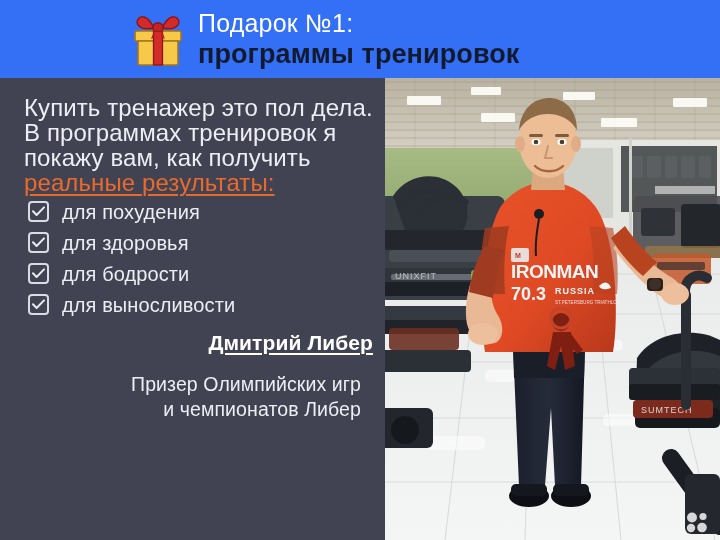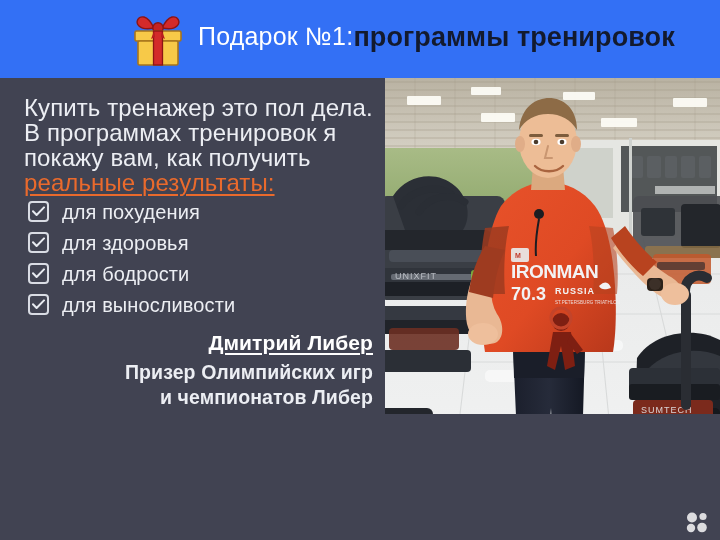--- a/index.html
+++ b/index.html
@@ -16,21 +16,21 @@
   .header{
     position:absolute;left:0;top:0;width:720px;height:78px;
     background:#3370f5;
     display:flex;align-items:center;
     box-sizing:border-box;padding-left:132px;
   }
   .gift-icon{
     width:52px;height:56px;position:relative;flex:none;margin-right:14px;margin-top:2px;
   }
   .gift-icon svg{display:block;width:52px;height:56px;}
-  .header-text{display:flex;flex-direction:row;justify-content:center;line-height:1;}
+  .header-text{display:flex;flex-direction:column;justify-content:center;line-height:1;}
   .h-line1{
     font-size:25px;color:#ffffff;font-weight:400;letter-spacing:.2px;
     margin-bottom:5px;white-space:nowrap;
   }
   .h-line2{
     font-size:27px;color:#131a2e;font-weight:700;letter-spacing:.1px;
     white-space:nowrap;
   }
 
   
@@ -61,27 +61,27 @@
     color:#eceef3;font-size:20px;font-weight:400;letter-spacing:.1px;line-height:1;
   }
 
   .author{margin-top:16px;text-align:right;}
   .author-name{
     color:#ffffff;font-size:21px;font-weight:700;letter-spacing:.1px;
     text-decoration:underline;text-underline-offset:3px;text-decoration-thickness:2px;
     display:inline-block;margin-bottom:5px;
   }
   .author-title{
-    color:#eceef3;font-size:19.5px;line-height:25px;font-weight:700;letter-spacing:.1px;
-    margin:0;
+    color:#eceef3;font-size:19.5px;line-height:25px;font-weight:400;letter-spacing:.1px;
+    margin:12px;
   }
 
   
   .photo{
-    position:absolute;left:385px;top:78px;width:335px;height:336px;
+    position:absolute;left:385px;top:78px;width:335px;height:462px;
     overflow:hidden;background:#cfd2d0;
   }
   .photo svg{display:block;width:335px;height:462px;}
 
   
   .watermark{
     position:absolute;right:9px;bottom:7px;
     display:flex;align-items:center;opacity:.88;pointer-events:none;
   }
   .wm-dots{width:22px;height:21px;margin-right:3px;}

